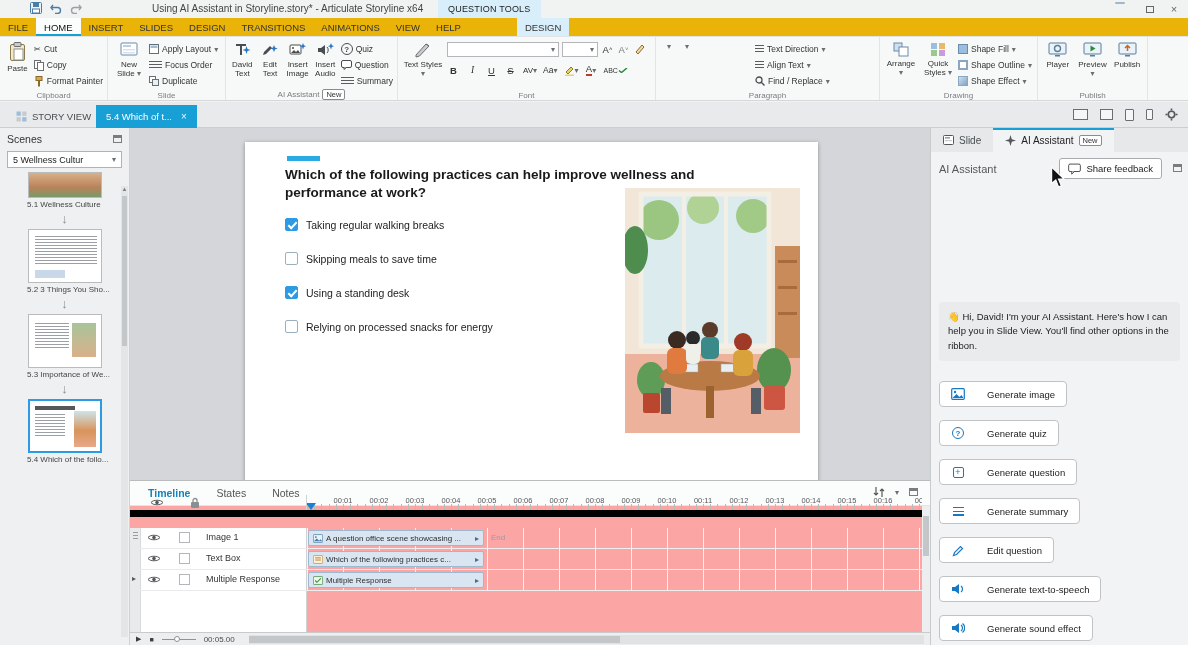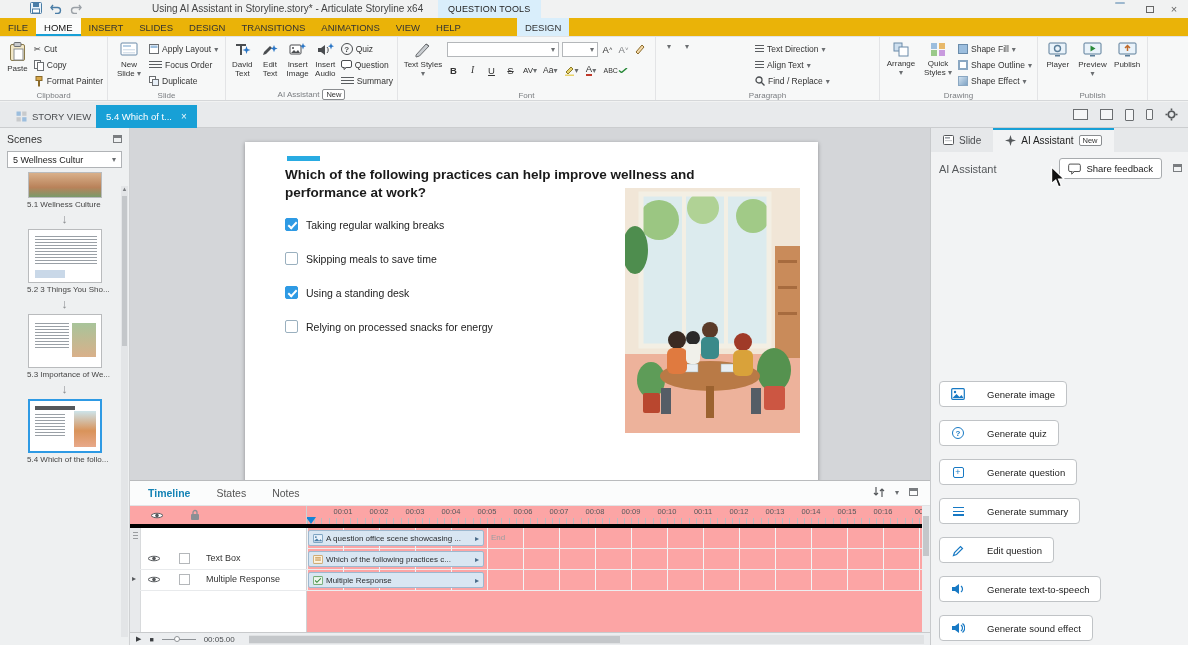--- a/index.html
+++ b/index.html
@@ -79,21 +79,21 @@
   .cb { width:13px; height:13px; border:1px solid #9ab0bf; background:#fff; border-radius:2px; flex:none; }
   .cb.checked { background:#2e9ae4; border-color:#2e9ae4; }
   .cb.checked::after { content:""; display:block; width:3px; height:7px; border:solid #fff; border-width:0 2px 2px 0; transform:rotate(43deg); margin:1px 0 0 4px; }
   .slide-img { position:absolute; left:380px; top:46px; width:175px; height:245px; }
 
   
   .tlpanel { position:absolute; left:0; right:0; top:352px; height:152px; background:#fca5a5; border-top:1px solid #b9bbbd; }
   .tl-tabs { height:25px; display:flex; align-items:center; gap:26px; padding-left:18px; background:#fbfcfc; border-bottom:1px solid #e2e4e6; font-size:10.5px; color:#555; position:relative; }
   .tl-tab.active { color:#1583b5; font-weight:bold; }
   .tl-right-ics { position:absolute; right:12px; top:5px; display:flex; gap:10px; align-items:center; color:#6b6e71; }
-  .tl-head { position:absolute; top:25px; left:0; right:8px; height:22px; border-bottom:4px solid #000000;padding-left:40px; }
+  .tl-head { position:absolute; top:14px; left:0; right:8px; height:22px; border-bottom:7px solid #000000;padding-left:40px; }
   .tl-head-left { position:absolute; left:0; top:0; bottom:0; width:177px; border-right:1px solid #cfd1d3; display:flex; align-items:center; gap:26px; padding-left:20px; }
   .ruler { position:absolute; left:177px; right:0; top:0; bottom:0; overflow:hidden; }
   .ruler-labels { position:absolute; left:18px; top:1px; display:flex; }
   .ruler-labels span { width:36px; text-align:center; font-size:7.5px; color:#55585b; flex:none; }
   .ruler-ticks { position:absolute; left:0; right:0; bottom:0; height:6px;
       background:repeating-linear-gradient(90deg,#b7bbbf 0 1px,transparent 1px 7.2px),
                  repeating-linear-gradient(90deg,#8e9296 0 1px,transparent 1px 36px); }
   .playhead { position:absolute; left:-4px; bottom:0; width:0; height:0; border-left:5px solid transparent; border-right:5px solid transparent; border-top:7px solid #1583d5; }
   .tl-rows { position:absolute; top:47px; left:0; right:8px; bottom:0; }
   .tl-left-col { position:absolute; left:0; top:0; bottom:0; width:177px; border-right:1px solid #cfd1d3; background:#fff; }
@@ -679,20 +679,28 @@
           </div>
         </div>
 
         <div class="tl-rows">
           <div class="tl-left-col">
             <div class="drag-strip">
                 <div class="dots"></div>
               </div>
           </div>
 
+          <div class="tl-row" style="top:0;left:0;width:177px">
+            <span class="eye"><svg width="14" height="9" viewBox="0 0 14 9">
+                  <path d="M1 4.5C3 1.5 11 1.5 13 4.5 11 7.5 3 7.5 1 4.5Z" fill="#fff" stroke="#55585b"></path>
+                  <circle cx="7" cy="4.5" r="1.8" fill="#55585b"></circle>
+                </svg></span>
+            <span class="chk"></span>
+            <span class="rowname">Image 1</span>
+          </div>
           <div class="tl-lane" style="top:0">
             <div class="bar">
               <svg width="10" height="9" viewBox="0 0 14 12">
                   <rect x="0.5" y="0.5" width="13" height="11" rx="1" fill="#e8f2fb" stroke="#4a7da6"></rect>
                   <circle cx="4" cy="4" r="1.3" fill="#4a7da6"></circle>
                   <path d="M1 10L5.5 6l3 3 2-2 2.5 3z" fill="#4a7da6"></path>
                 </svg>
               <span>A question office scene showcasing ...</span>
               <span class="caret">▸</span>
             </div>
@@ -782,20 +790,24 @@
         <span class="fb-btn">
           <svg width="13" height="12" viewBox="0 0 14 12">
               <rect x="0.7" y="0.7" width="12.6" height="8" rx="1.5" fill="#fff" stroke="#444"></rect>
               <path d="M4 8.7v2.8l3-2.8" fill="#fff" stroke="#444"></path>
             </svg>
           <span>Share feedback</span>
         </span>
         <span class="collapse-ic"></span>
       </div>
 
+      <div class="greet">
+        <span>👋</span>
+        <span>Hi, David! I'm your AI Assistant. Here's how I can help you in Slide View. You'll find other options in the ribbon.</span>
+      </div>
 
       <div class="actions">
         <div class="act-row"><span class="act-btn">
           <span class="act-ic">
                 <svg width="14" height="12" viewBox="0 0 14 12">
                   <rect x="0.7" y="0.7" width="12.6" height="10.6" rx="1" fill="#fff" stroke="#1779c4" stroke-width="1.2"></rect>
                   <circle cx="4" cy="4" r="1.2" fill="#1779c4"></circle>
                   <path d="M1.5 10L5.5 6l3 3 2-2 2 3z" fill="#1779c4"></path>
                 </svg>
               </span>

